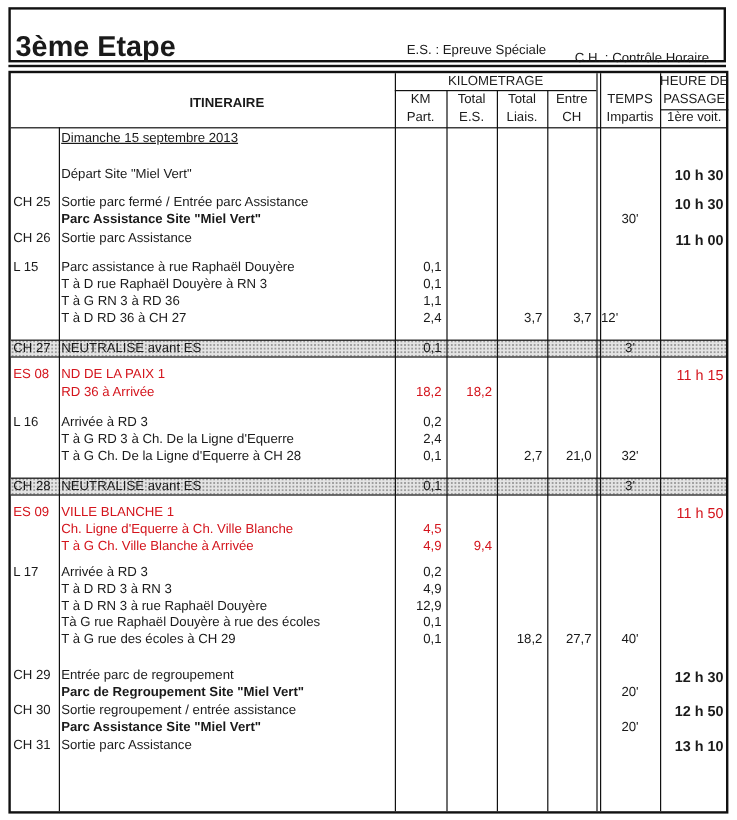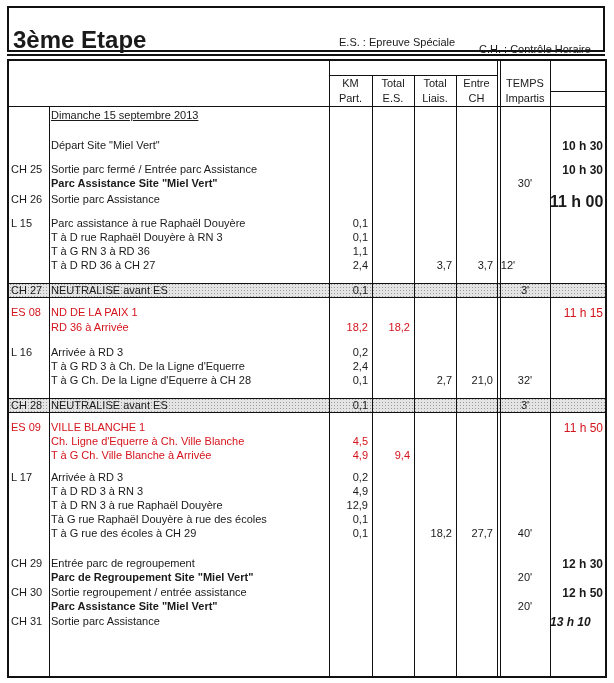--- a/index.html
+++ b/index.html
@@ -33,25 +33,28 @@
 
 <div class="hdr">
   <div class="stage">3ème Etape</div>
   <div class="leg1">E.S. : Epreuve Spéciale</div>
   <div class="leg2">C.H. : Contrôle Horaire</div>
 </div>
 <div class="sep"></div>
 
 <div class="tbl" id="tbl">
 
+  <div class="th bold" style="left:40px;width:280px;top:18px;">ITINERAIRE</div>
+  <div class="th" style="left:320px;width:168px;top:0px;">KILOMETRAGE</div>
   <div class="th" style="left:320px;width:43px;top:15px;"><span>KM</span><br><span>Part.</span></div>
   <div class="th" style="left:363px;width:42px;top:15px;"><span>Total</span><br><span>E.S.</span></div>
   <div class="th" style="left:405px;width:42px;top:15px;"><span>Total</span><br><span>Liais.</span></div>
   <div class="th" style="left:447px;width:41px;top:15px;"><span>Entre</span><br><span>CH</span></div>
   <div class="th" style="left:491px;width:50px;top:15px;"><span>TEMPS</span><br><span>Impartis</span></div>
+  <div class="th" style="left:541px;width:57px;top:0px;"><span>HEURE DE</span><br><span>PASSAGE</span><br><span>1ère voit.</span></div>
 
   <div class="hl" style="top:45px;"></div>
   <div style="position:absolute;left:320px;width:168px;top:14px;border-top:1.5px solid #111;"></div>
   <div style="position:absolute;left:541px;width:57px;top:30px;border-top:1.5px solid #111;"></div>
 
   <div id="rows">
       <div class="row" style="top: 48px;">
         <span class="cell it underline">Dimanche 15 septembre 2013</span>
       </div>
       <div class="row" style="top: 78px;">
@@ -63,21 +66,21 @@
         <span class="cell it">Sortie parc fermé / Entrée parc Assistance</span>
         <span class="cell bold" style="left:541px;width:53px;text-align:right;font-size:12px;">10 h 30</span>
       </div>
       <div class="row" style="top: 116px;">
         <span class="cell it bold">Parc Assistance Site "Miel Vert"</span>
         <span class="cell " style="left:491px;width:50px;text-align:center;">30'</span>
       </div>
       <div class="row" style="top: 132px;">
         <span class="cell code">CH 26</span>
         <span class="cell it">Sortie parc Assistance</span>
-        <span class="cell bold" style="left:541px;width:53px;text-align:right;font-size:16px;">11 h 00</span>
+        <span class="cell bold" style="left:541px;width:53px;text-align:right;font-size:12px;">11 h 00</span>
       </div>
       <div class="row" style="top: 156px;">
         <span class="cell code">L 15</span>
         <span class="cell it">Parc assistance à rue Raphaël Douyère</span>
         <span class="cell num" style="left:320px;width:39px;">0,1</span>
       </div>
       <div class="row" style="top: 170px;">
         <span class="cell it">T à D rue Raphaël Douyère à RN 3</span>
         <span class="cell num" style="left:320px;width:39px;">0,1</span>
       </div>
@@ -184,21 +187,21 @@
         <span class="cell it">Sortie regroupement / entrée assistance</span>
         <span class="cell bold" style="left:541px;width:53px;text-align:right;font-size:12px;">12 h 50</span>
       </div>
       <div class="row" style="top: 539px;">
         <span class="cell it bold">Parc Assistance Site "Miel Vert"</span>
         <span class="cell " style="left:491px;width:50px;text-align:center;">20'</span>
       </div>
       <div class="row" style="top: 554px;">
         <span class="cell code">CH 31</span>
         <span class="cell it">Sortie parc Assistance</span>
-        <span class="cell bold" style="left:541px;width:53px;font-size:12px;font-style:italic;">13 h 10</span>
+        <span class="cell bold" style="left:541px;width:53px;text-align:right;font-size:12px;">13 h 10</span>
       </div>
       <div class="hl" style="top: 222px;"></div>
       <div class="hl" style="top: 236px;"></div>
       <div class="hl" style="top: 337px;"></div>
       <div class="hl" style="top: 351px;"></div>
     </div>
 
   <div class="vl" style="left:40px;top:45px;"></div>
   <div class="vl" style="left:320px;"></div>
   <div class="vl" style="left:363px;top:14px;"></div>

